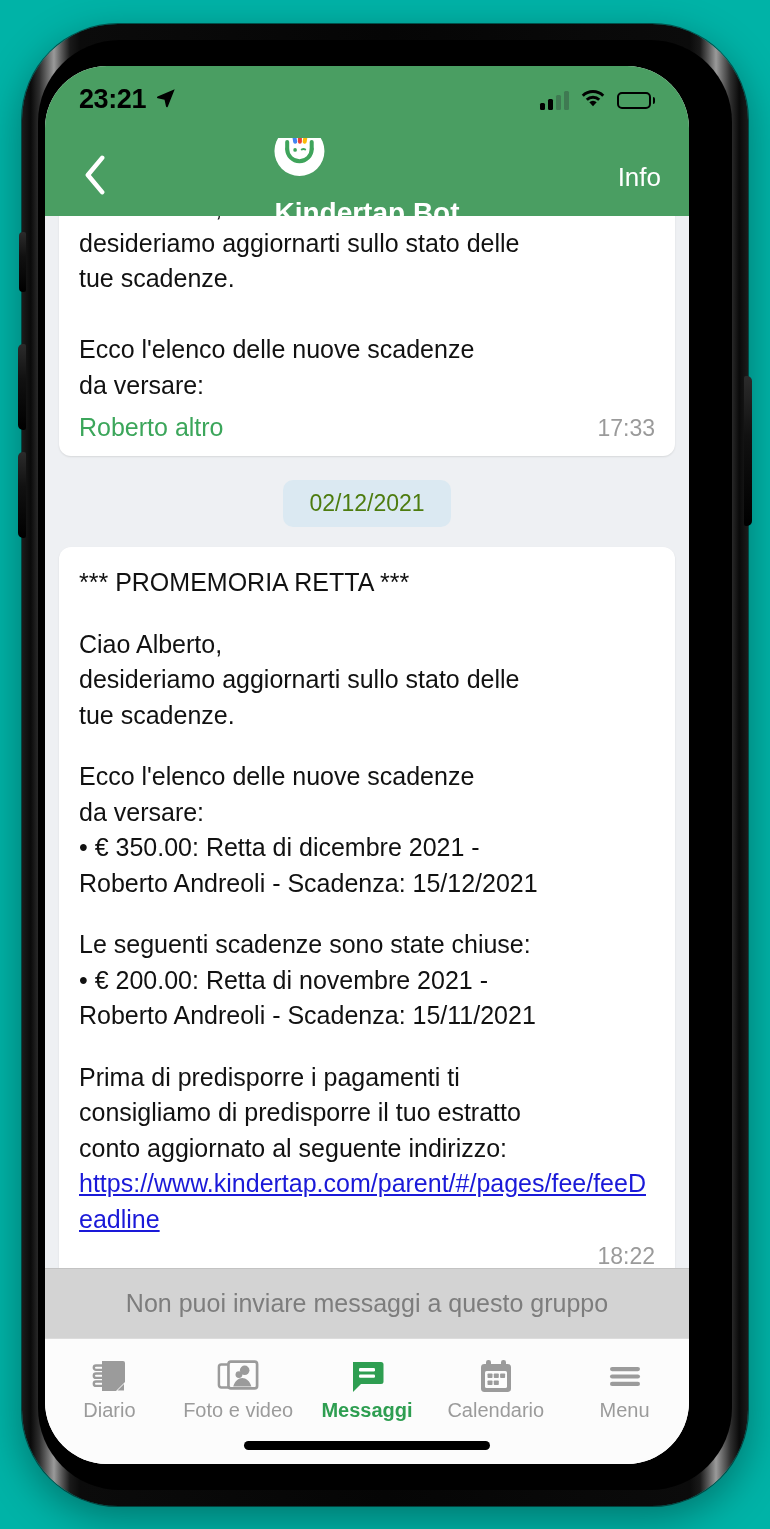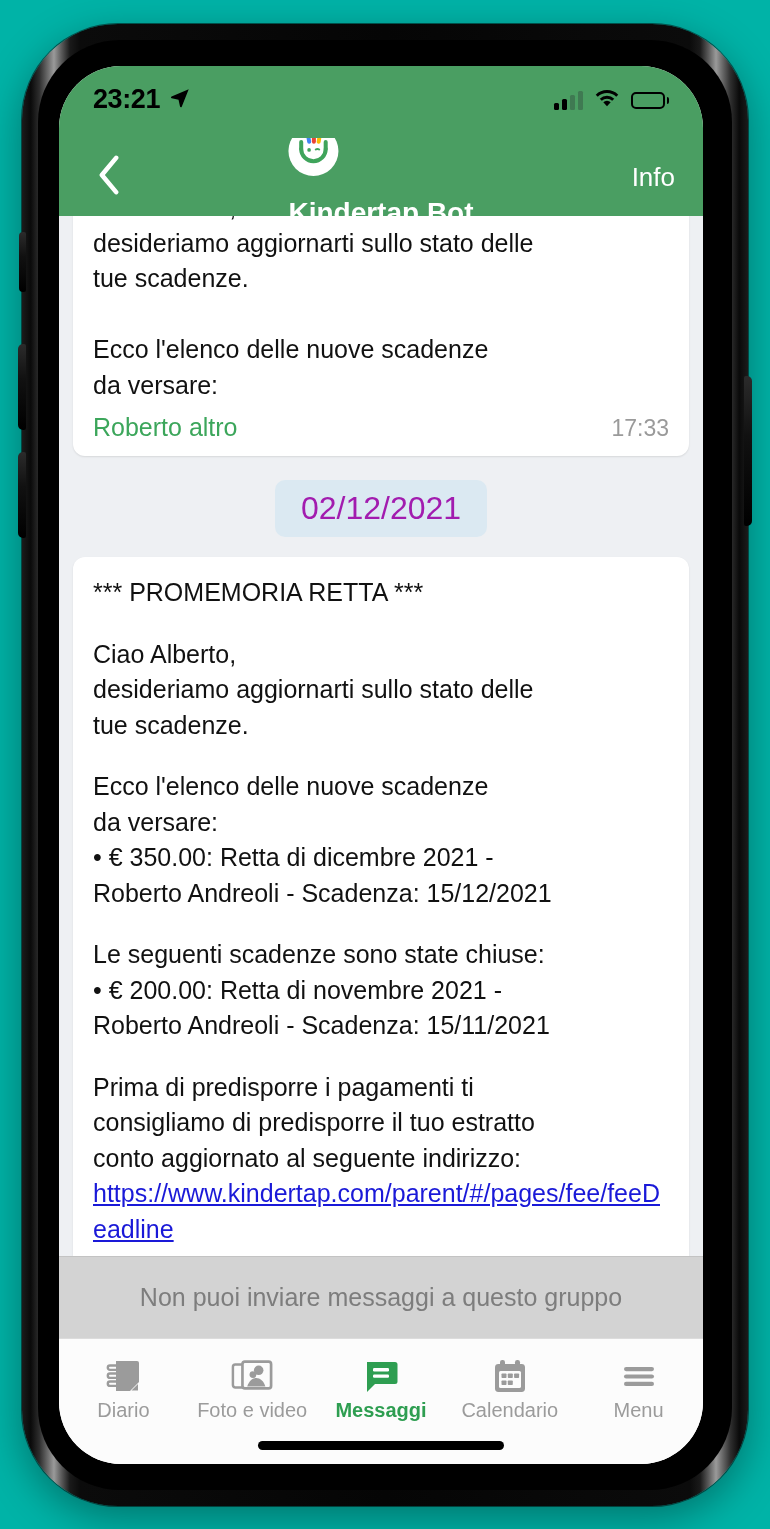--- a/index.html
+++ b/index.html
@@ -62,21 +62,21 @@
     border-radius: 3px;
   }
   #silent-switch  { left: -3px; top: 208px;  width: 7px; height: 60px;  border-radius: 4px 2px 2px 4px; }
   #volume-up-button   { left: -4px; top: 320px;  width: 8px; height: 86px; border-radius: 5px 2px 2px 5px; }
   #volume-down-button { left: -4px; top: 428px;  width: 8px; height: 86px; border-radius: 5px 2px 2px 5px; }
   #power-button   { right: -4px; top: 352px; width: 8px; height: 150px; border-radius: 2px 5px 5px 2px; }
 
   
   #screen {
     position: absolute;
-    left: 37px;
+    left: 23px;
     top: 42px;
     width: 644px;
     height: 1398px;
     border-radius: 62px;
     overflow: hidden;
     background: #fff;
     display: flex;
     flex-direction: column;
   }
 
@@ -238,38 +238,38 @@
     margin-top: -44px;   
   }
 
   #date-separator-wrap {
     display: flex;
     justify-content: center;
     margin: 24px 0 20px 0;
   }
   #date-separator {
     background: #dbe9f2;
-    color: #a21caf;
-    font-size: 32px;
+    color: #4d7c0f;
+    font-size: 23px;
     padding: 10px 26px;
     border-radius: 10px;
   }
 
   .msg-link {
     color: #1a19d8;
     text-decoration: underline;
     word-break: break-all;
     cursor: pointer;
   }
 
   
   #composer-disabled {
     background: #d3d3d3;
     border-top: 1px solid #c3c3c3;
-    height: 82px;
+    height: 70px;
     display: flex;
     align-items: center;
     justify-content: center;
     flex: none;
   }
   #composer-disabled-text {
     font-size: 25px;
     color: #7d7d7d;
   }
 

